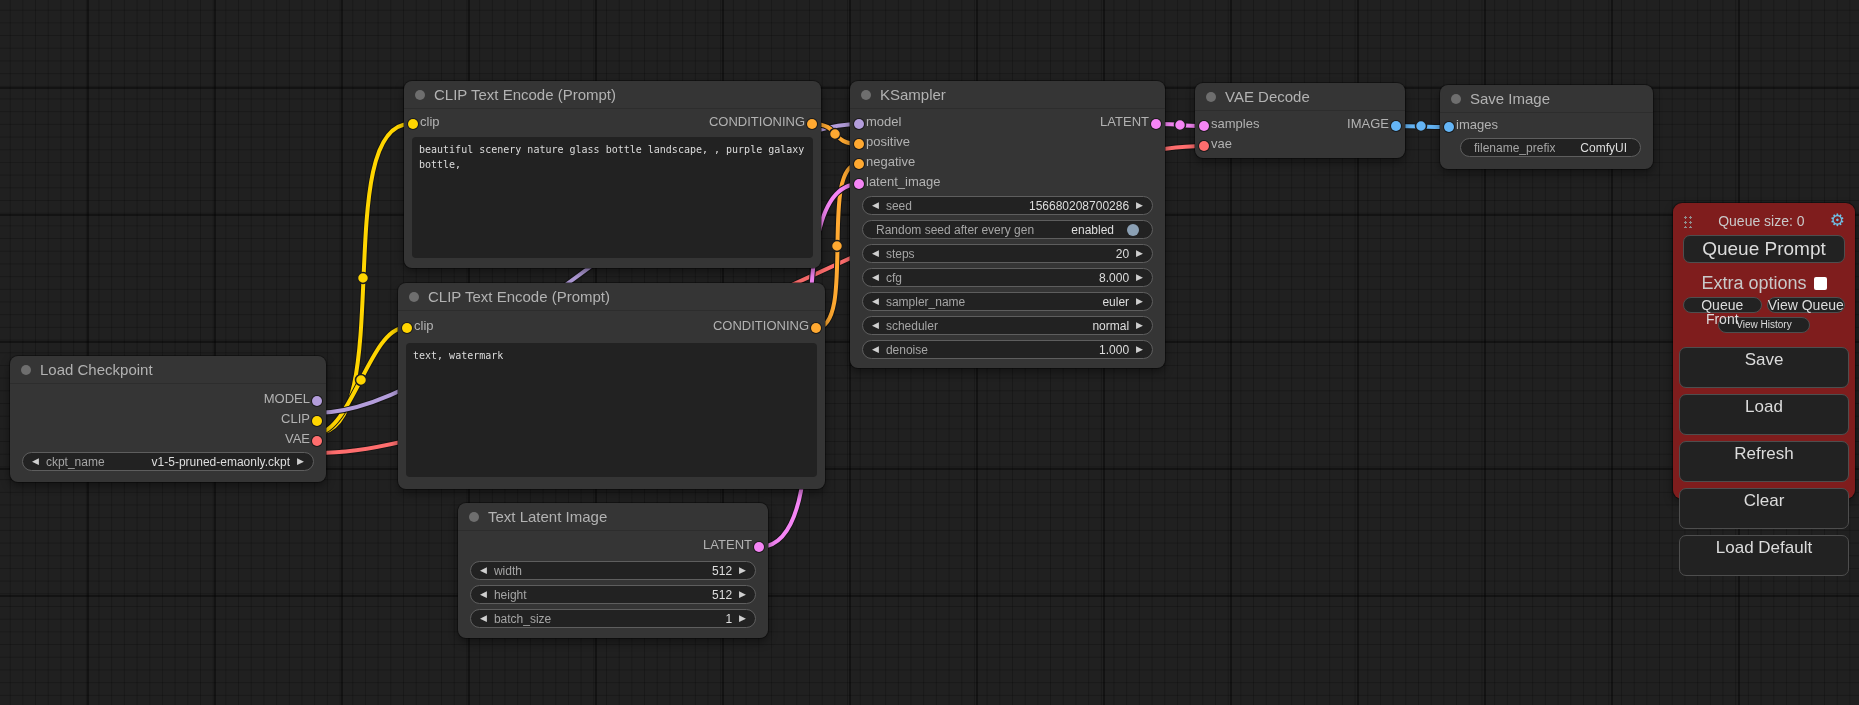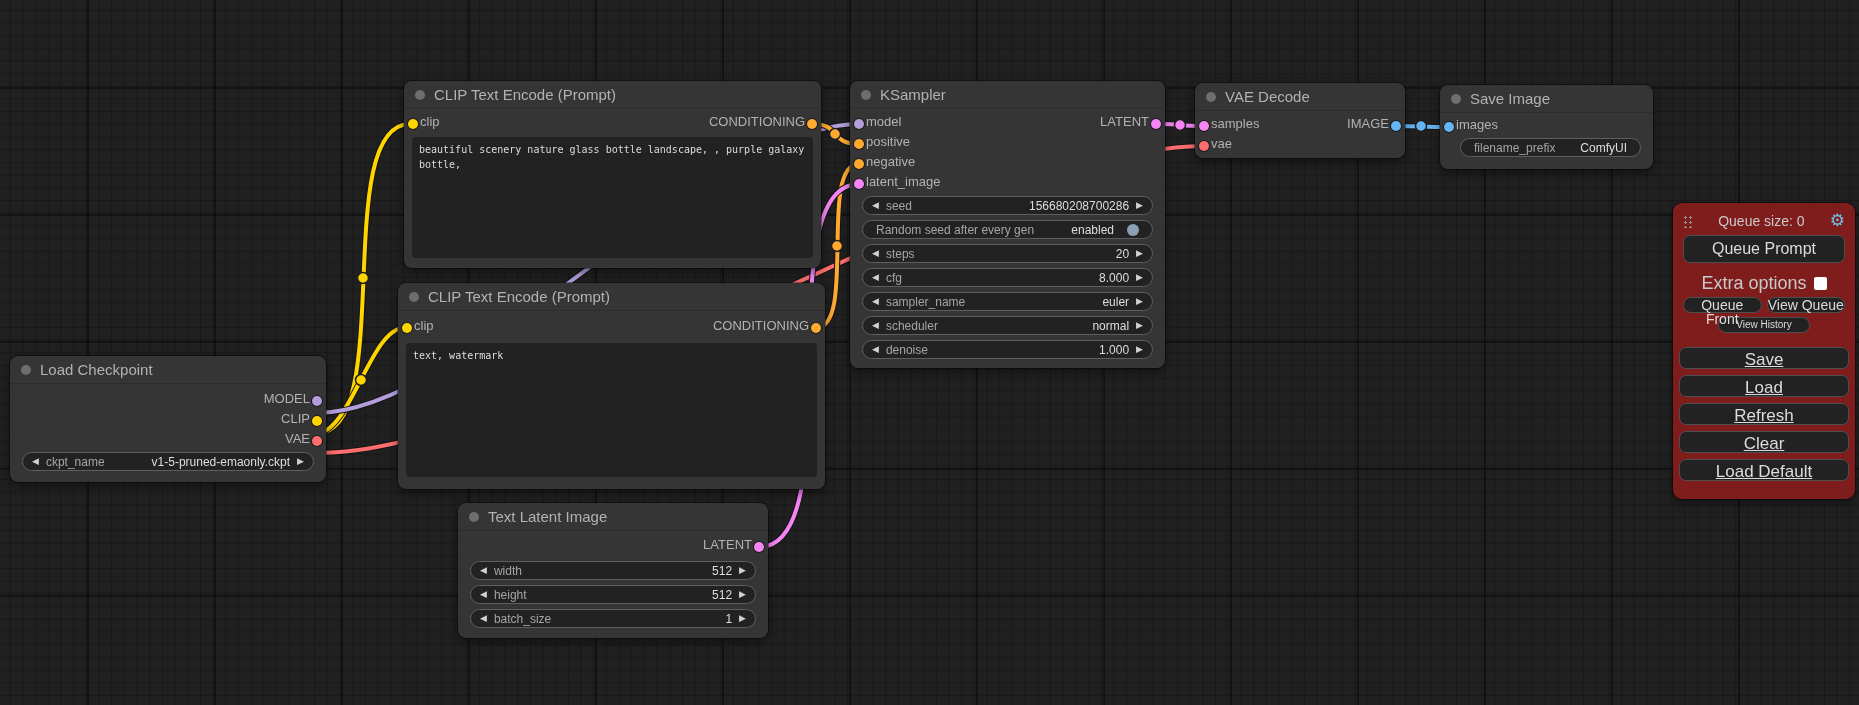--- a/index.html
+++ b/index.html
@@ -54,28 +54,28 @@
          background:#7f1d1d;border-radius:9px;box-shadow:0 0 0 1px rgba(0,0,0,.35),0 4px 10px rgba(0,0,0,.45);
          box-sizing:border-box;}
   .panel-header{display:flex;align-items:center;padding:9px 10px 0 10px;gap:4px;}
   .drag-dots{width:10px;height:14px;
      background-image:radial-gradient(circle,#909090 1.2px,transparent 1.4px);
      background-size:5px 5px;background-position:0 1px;}
   .qsize{flex:1;text-align:center;color:#c9c9c9;font-size:14px;}
   .gear{color:#6fc1e7;font-size:17px;line-height:1;}
   .btn{display:block;background:#222;border:1px solid #4e4e4e;border-radius:7px;color:#dcdcdc;
        text-align:center;box-sizing:border-box;cursor:pointer;}
-  .btn-qp{margin:6px 10px 13px;height:28px;line-height:26px;font-size:16px;}
+  .btn-qp{margin:6px 10px 13px;height:28px;line-height:26px;font-size:19px;}
   .extra-row{display:flex;justify-content:center;align-items:center;gap:7px;margin-top:8px;height:15px;
              color:#c9c9c9;font-size:18px;}
   .checkbox{width:13px;height:13px;background:#fff;border-radius:2px;}
   .small-row{display:flex;gap:5px;margin:6px 10px 0;}
   .btn-sm{flex:1;height:16px;line-height:14px;font-size:14px;border-radius:9px;}
   .btn-hist{margin:4px auto 0;width:92px;height:16px;line-height:14px;font-size:10px;border-radius:9px;}
-  .btn-big{margin:6px 6px 0;height:22px;line-height:23px;font-size:17px;text-decoration:underline;}
+  .btn-big{margin:6px 6px 0;height:41px;line-height:23px;font-size:17px;}
   .btn-big.first{margin-top:14px;}
 </style>
 </head>
 <body>
 
 <svg class="wires" width="1859" height="705">
 
   <path class="wire-out" d="M317,433 C397,433 330,124 410,124"></path>
   <path class="wire" stroke="#ffd500" d="M317,433 C397,433 330,124 410,124"></path>
 

